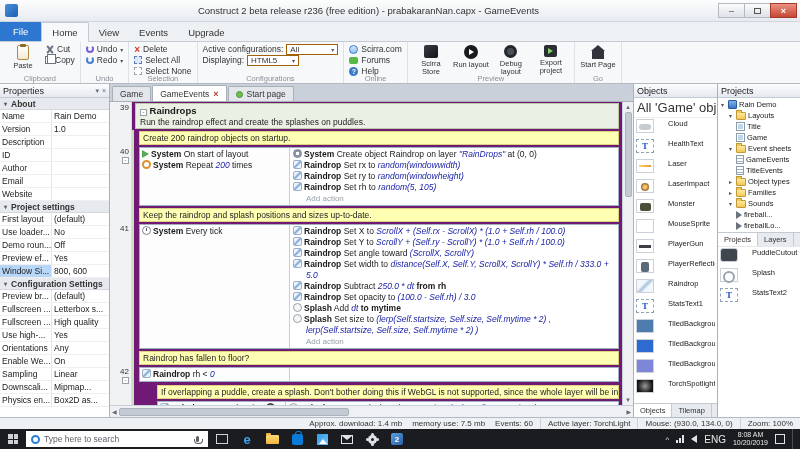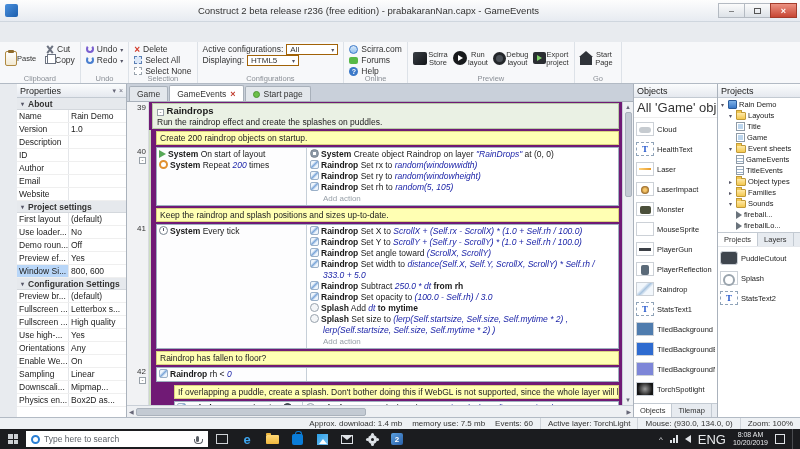--- a/index.html
+++ b/index.html
@@ -21,21 +21,21 @@
 .rtab{padding:4px 10px 3px;font-size:9.5px;color:#333;display:flex;align-items:center}
 .rtab.file{background:#2e77d0;color:#fff;padding:0 13px}
 .rtab.active{background:#f7f8fa;border:1px solid #c3cad2;border-bottom:1px solid #f7f8fa;margin-bottom:-1px;border-radius:2px 2px 0 0}
 
 
 .ribbon{position:absolute;top:42px;left:0;right:0;height:42px;background:#f7f8fa;border-bottom:1px solid #b2bac4;display:flex}
 .rgroup{position:relative;border-right:1px solid #dde2e8;padding:2px 5px 10px;display:flex;gap:4px}
 .rgroup-label{position:absolute;bottom:0;left:0;right:0;text-align:center;font-size:7.5px;color:#8a8f96}
 .rcol{display:flex;flex-direction:column;justify-content:flex-start;gap:1px}
 .rrow{display:flex;align-items:center;gap:3px;height:10px;font-size:8.5px;color:#333;white-space:nowrap}
-.rbig{width:36px;display:flex;align-items:center;text-align:center;font-size:7.5px;line-height:1.1;color:#333;padding-top:1px}
+.rbig{width:36px;display:flex;flex-direction:column;align-items:center;text-align:center;font-size:7.5px;line-height:1.1;color:#333;padding-top:1px}
 .rbig .bicon{margin-bottom:2px}
 .caret{font-size:6px;color:#556}
 .dd{border:1px solid #a16207;background:#fff;padding:0 3px;display:flex;align-items:center;justify-content:space-between;font-size:8px;height:11px;min-width:52px}
 
 .ri{flex:none}
 .ri-paste{width:12px;height:15px;border:1px solid #b08a42;background:linear-gradient(#fff,#f2e9d2);border-radius:2px;position:relative}
 .ri-paste::before{content:"";position:absolute;top:-2px;left:2px;width:6px;height:3px;background:#8f6a2a;border-radius:1px}
 .ri-cut{position:relative;width:9px;height:9px}
 .ri-cut::before,.ri-cut::after{content:"";position:absolute;left:4px;top:0;width:2px;height:9px;background:#6b7280}
 .ri-cut::before{transform:rotate(38deg)}.ri-cut::after{transform:rotate(-38deg)}
@@ -53,21 +53,21 @@
 .ri-run{width:14px;height:14px;border-radius:50%;background:#17191c;position:relative}
 .ri-run::before{content:"";position:absolute;left:5px;top:4px;border-left:5px solid #fff;border-top:3px solid transparent;border-bottom:3px solid transparent}
 .ri-debug{width:13px;height:13px;border-radius:50%;background:#23262a;position:relative}
 .ri-debug::before{content:"";position:absolute;left:3px;top:3px;width:7px;height:7px;border-radius:50%;background:#4a5057}
 .ri-export{width:13px;height:12px;background:#2a2d32;border-radius:2px;position:relative}
 .ri-export::before{content:"";position:absolute;left:4px;top:3px;border-left:5px solid #7fd36a;border-top:3px solid transparent;border-bottom:3px solid transparent}
 .ri-home{width:12px;height:8px;background:#30343a;position:relative;margin-top:6px}
 .ri-home::before{content:"";position:absolute;top:-6px;left:-1px;border-left:7px solid transparent;border-right:7px solid transparent;border-bottom:6px solid #30343a}
 
 
-.main{position:absolute;top:84px;left:17px;right:0;height:333px;display:flex;background:#dfe3ea}
+.main{position:absolute;top:84px;left:0;right:0;height:333px;display:flex;background:#dfe3ea}
 .panel-caption{height:14px;background:linear-gradient(#fbfcfd,#e5e9ef);border-bottom:1px solid #c3cad2;display:flex;align-items:center;padding:0 3px;font-size:9px;color:#222;flex:none}
 .panel-caption .spacer{flex:1}
 .cap-ic{font-size:7px;color:#667;margin-left:3px}
 
 
 .props{width:110px;background:#fff;border-right:1px solid #aab2bc;display:flex;flex-direction:column;font-size:8.5px;flex:none}
 .psec-h{height:12px;background:#e6e9ed;border-bottom:1px solid #d4d8dd;display:flex;align-items:center;gap:2px;padding:0 2px;font-weight:bold;color:#333;flex:none}
 .psec-h .tarrow{font-size:6px;color:#556}
 .prow{height:13px;display:flex;border-bottom:1px solid #efefef;flex:none}
 .pl{width:52px;flex:none;border-right:1px solid #e4e6e9;padding:1px 2px;color:#222;white-space:nowrap;overflow:hidden}
@@ -115,21 +115,21 @@
 .vscroll .vspace{flex:1}
 .sarrow{font-size:6px;color:#667;line-height:8px}
 .hscroll{height:12px;background:#eef0f3;border-top:1px solid #c9cfd7;display:flex;align-items:center;padding:0 2px;gap:2px;flex:none}
 .hscroll .thumb{width:230px;height:8px;background:#c3cad3;border:1px solid #aab2bc;border-radius:2px}
 .hspace{flex:1}
 
 
 .objpanel{width:84px;background:#fff;border-left:1px solid #aab2bc;display:flex;flex-direction:column;flex:none}
 .obj-sub{font-size:13px;color:#333;padding:2px 3px;border-bottom:1px solid #eee;flex:none;white-space:nowrap;overflow:hidden}
 .obj-list{flex:1;overflow:hidden;padding:1px 2px}
-.obj-item{display:flex;align-items:center;gap:3px;height:20px;font-size:7.5px;color:#222;white-space:nowrap;overflow:hidden}
+.obj-item{display:flex;gap:14px;height:20px;font-size:7.5px;color:#222;white-space:nowrap;overflow:hidden}
 .oicon{width:18px;height:14px;flex:none;border:1px solid #ccd1d7;background:#fff;position:relative}
 .oi-cloud::before{content:"";display:block;margin:4px auto 0;width:12px;height:6px;background:#c6cbd0;border-radius:6px}
 .oi-text{border:1px dashed #8fa3b8}
 .oi-text::before{content:"T";position:absolute;left:0;right:0;top:1px;text-align:center;color:#2255cc;font-weight:bold;font-size:9px;font-family:"Liberation Serif",serif}
 .oi-laser::before{content:"";display:block;margin:5px 2px;height:2px;background:linear-gradient(90deg,#ffd27a,#e89b2a)}
 .oi-laser-impact::before{content:"";display:block;margin:3px auto;width:8px;height:8px;background:radial-gradient(circle,#f7c76a 25%,#8a5a1e 75%);border-radius:50%}
 .oi-monster::before{content:"";display:block;margin:3px auto;width:11px;height:8px;background:#4a4f3a;border-radius:2px}
 .oi-mouse{background:#fff}
 .oi-gun::before{content:"";display:block;margin:5px auto;width:12px;height:3px;background:#3c4046}
 .oi-reflect::before{content:"";display:block;margin:2px auto;width:8px;height:10px;background:#5a6a78;border-radius:2px}
@@ -188,21 +188,21 @@
 .tbi-mail{width:12px;height:9px;border:1px solid #dfe2e6;position:relative}
 .tbi-mail::before{content:"";position:absolute;left:0;top:0;border-left:5px solid transparent;border-right:5px solid transparent;border-top:4px solid #dfe2e6}
 .tbi-gear{width:9px;height:9px;border-radius:50%;background:#dfe3e8;box-shadow:0 -5px 0 -3px #dfe3e8,0 5px 0 -3px #dfe3e8,-5px 0 0 -3px #dfe3e8,5px 0 0 -3px #dfe3e8;position:relative}
 .tbi-gear::after{content:"";position:absolute;inset:3px;border-radius:50%;background:#1b1c1f}
 .tbi-c2{width:12px;height:12px;background:linear-gradient(135deg,#5aa0e0,#2a60a8);border-radius:2px;color:#fff;font-size:8px;display:flex;align-items:center;justify-content:center;font-weight:bold}
 .tray{margin-left:auto;display:flex;align-items:center;gap:7px;color:#e8eaec;padding-right:4px}
 .chev{font-size:8px;color:#dfe2e6}
 .netbars{display:flex;align-items:flex-end;gap:1px;height:8px}
 .netbars div{width:2px;background:#dfe2e6}
 .vol{width:0;height:0;border-top:4px solid transparent;border-bottom:4px solid transparent;border-right:6px solid #dfe2e6}
-.lang{font-size:13px}
+.lang{font-size:10px}
 .clock{text-align:center;font-size:7px;line-height:1.2}
 .actioncenter{width:10px;height:10px;border:1px solid #dfe2e6}
 .showdesk{width:4px;height:20px;border-left:1px solid #4a4c50}
 </style>
 </head>
 <body>
 
 <div class="screen">
 
   <div class="titlebar">
@@ -210,20 +210,27 @@
     <div class="wtitle">Construct 2 beta release r236 (free edition) - prabakaranNan.capx - GameEvents</div>
     <div class="win-controls">
       <div class="win-btn">–</div>
       <div class="win-btn">
           <span class="maxbox"></span>
         </div>
       <div class="win-btn close">×</div>
     </div>
   </div>
 
+  <div class="tabrow">
+    <div class="rtab file">File</div>
+    <div class="rtab active">Home</div>
+    <div class="rtab">View</div>
+    <div class="rtab">Events</div>
+    <div class="rtab">Upgrade</div>
+  </div>
 
   <div class="ribbon">
     <div class="rgroup">
       <div class="rbig">
           <span class="bicon ri ri-paste"></span>
           <span>Paste</span>
         </div>
       <div class="rcol">
         <div class="rrow">
             <span class="ri ri-cut"></span>

